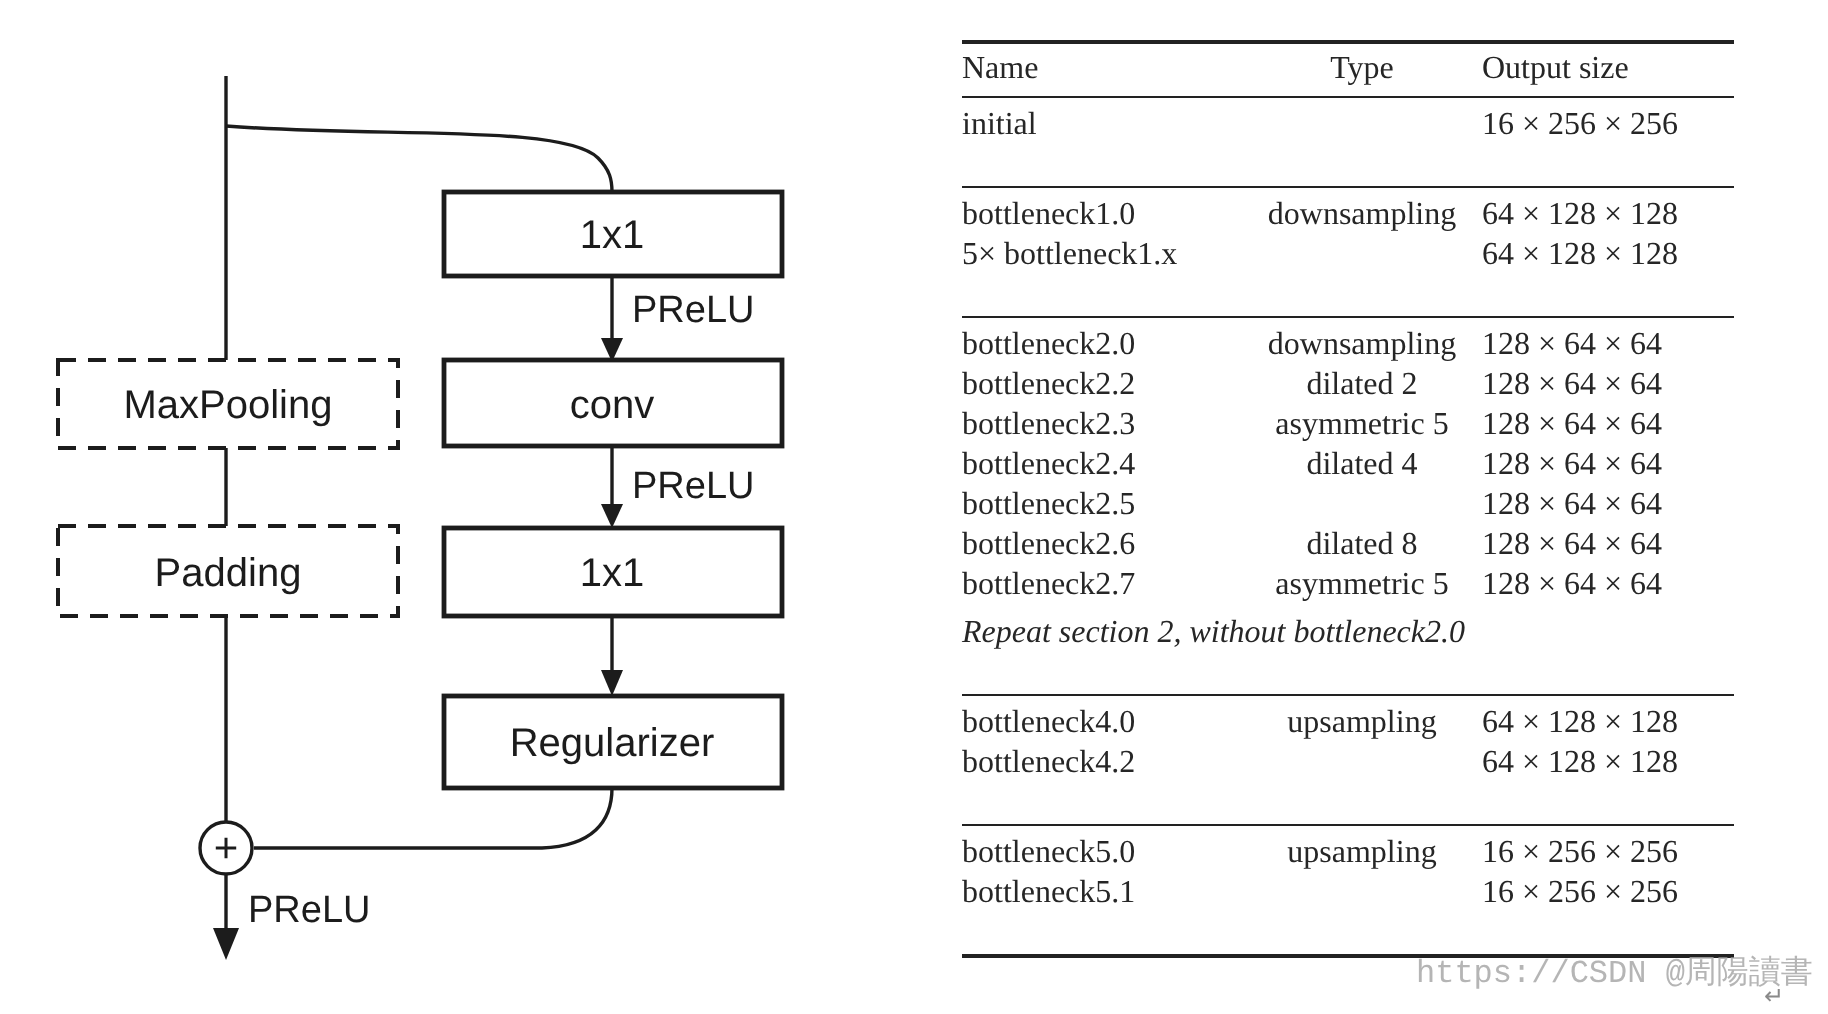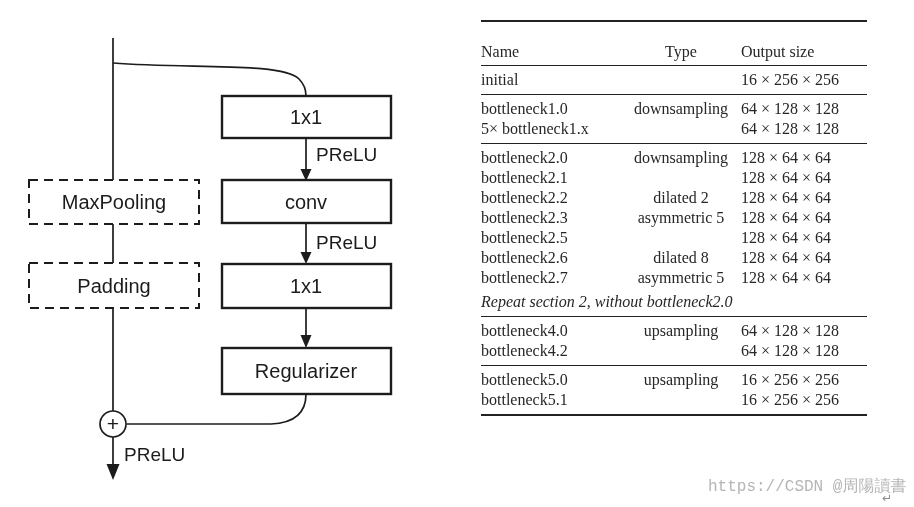--- a/index.html
+++ b/index.html
@@ -20,29 +20,29 @@
   .tablewrap { position:absolute; left:481px; top:20px; width:386px; }
   table.arch {
     width:386px; border-collapse:collapse; table-layout:fixed;
     font-family:"Liberation Serif", serif; font-size:16px; color:#262626;
     border-top:2.2px solid #222222; border-bottom:2.2px solid #222222;
   }
   table.arch col.c-name   { width:140px; }
   table.arch col.c-type   { width:120px; }
   table.arch col.c-output { width:126px; }
   table.arch th, table.arch td { line-height:20px; padding:0; font-weight:normal; vertical-align:baseline; }
-  table.arch thead th { border-bottom:1.4px solid #222222; padding-top:20px; padding-bottom:3px; }
+  table.arch thead th { border-bottom:1.4px solid #222222; padding-top:3px; padding-bottom:3px; }
   th.h-name { text-align:left; padding-left:2px; }
   th.h-type { }
   th.h-output { text-align:left; padding-right:14px; }
   td.c-name { text-align:left; padding-left:2px; }
   td.c-type { text-align:center; }
   td.c-output { padding-right:6px; white-space:nowrap; }
   tr.pad-top td { padding-top:4px; }
-  tr.rule-below td { border-bottom:1.4px solid #222222; padding-bottom:4px; }
+  tr.rule-below td { border-bottom:1.4px solid #222222; padding-bottom:20px; }
   tr.pad-bottom td { padding-bottom:4px; }
   td.repeat-note {
     font-style:italic; padding-left:10px; text-align:left; white-space:nowrap;
   }
   .mathvar { font-style:italic; }
   
   .watermark {
     position:absolute; left:688px; top:476px;
     font-family:Liberation Mono, monospace; font-size:16px;
     color:rgba(168,168,168,0.85); white-space:nowrap; pointer-events:none;margin-left:20px;
@@ -131,32 +131,32 @@
           <td class="c-name">5× bottleneck1.x</td>
           <td class="c-type"></td>
           <td class="c-output">64 × 128 × 128</td>
         </tr>
         <tr class="pad-top">
           <td class="c-name">bottleneck2.0</td>
           <td class="c-type">downsampling</td>
           <td class="c-output">128 × 64 × 64</td>
         </tr>
         <tr>
-          <td class="c-name">bottleneck2.1</td>
-          <td class="c-type"></td>
-          <td class="c-output">128 × 64 × 64</td>
-        </tr>
-        <tr>
           <td class="c-name">bottleneck2.2</td>
           <td class="c-type">dilated 2</td>
           <td class="c-output">128 × 64 × 64</td>
         </tr>
         <tr>
           <td class="c-name">bottleneck2.3</td>
           <td class="c-type">asymmetric 5</td>
+          <td class="c-output">128 × 64 × 64</td>
+        </tr>
+        <tr>
+          <td class="c-name">bottleneck2.4</td>
+          <td class="c-type">dilated 4</td>
           <td class="c-output">128 × 64 × 64</td>
         </tr>
         <tr>
           <td class="c-name">bottleneck2.5</td>
           <td class="c-type"></td>
           <td class="c-output">128 × 64 × 64</td>
         </tr>
         <tr>
           <td class="c-name">bottleneck2.6</td>
           <td class="c-type">dilated 8</td>

